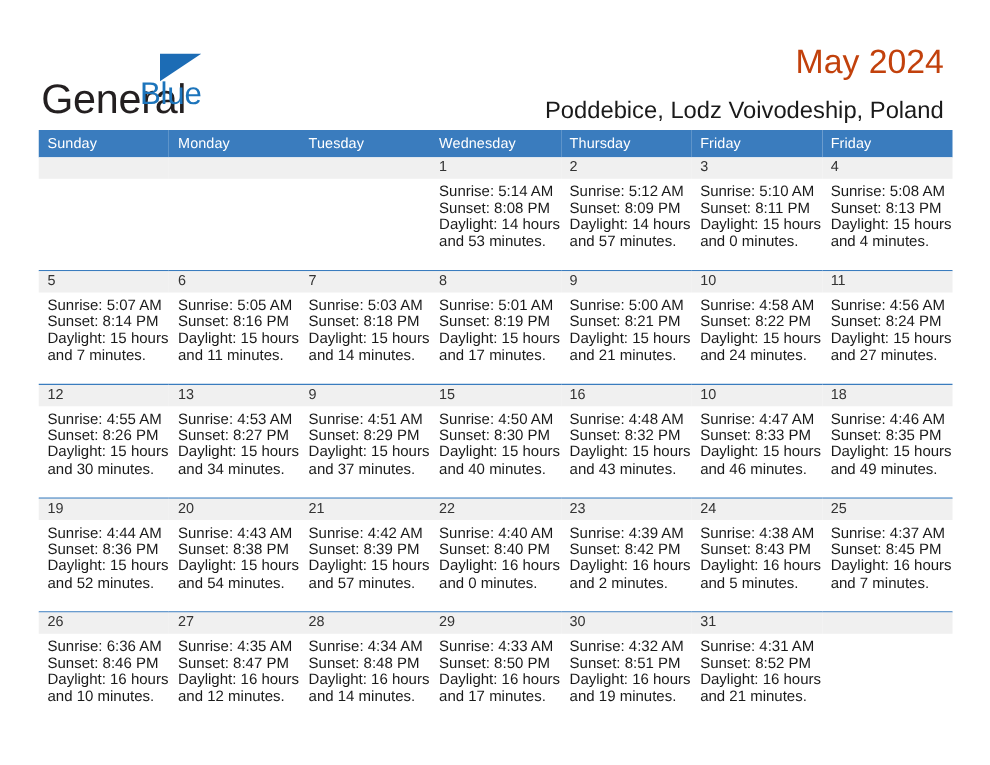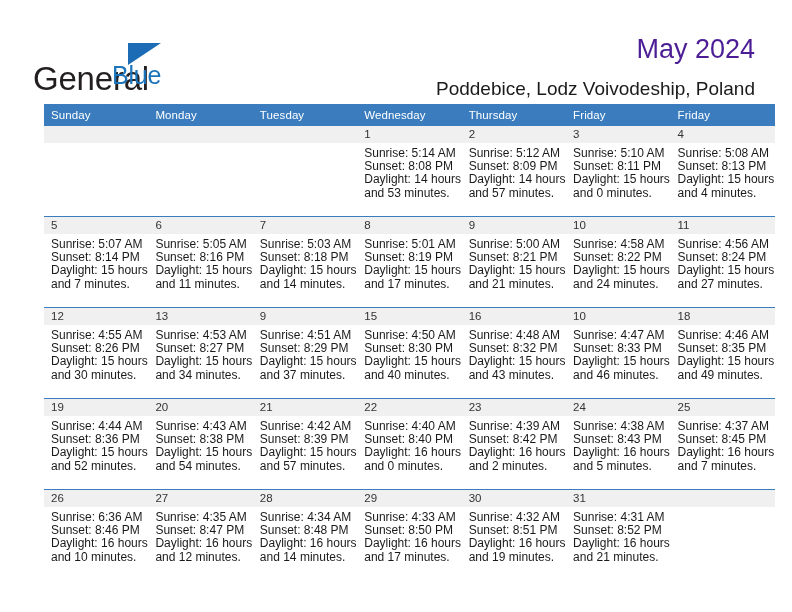--- a/index.html
+++ b/index.html
@@ -64,41 +64,40 @@
     height: 0;
     border-left: 33px solid #1c6cb5;
     border-bottom: 22px solid transparent;
     border-top: 0 solid transparent;
   }
   .title {
     position: absolute;
     right: 37px;
     top: 34px;
     font-size: 27px;
-    color: #4c1d95;
+    color: #c2410c;
     font-weight: normal;
     letter-spacing: 0px;
   }
   .subtitle {
     position: absolute;
     right: 37px;
     top: 78px;
     font-size: 19px;
     color: #1a1a1a;
     text-align: right;
     letter-spacing: 0px;
   }
 
   
   .calendar {
     position: absolute;
     left: 31px;
     top: 104px;
     width: 731px;
-    margin-left: 13px;
   }
   .cal-table {
     width: 731px;
     border-collapse: collapse;
     table-layout: fixed;
   }
   .cal-head th {
     background: #3a7cbe;
     color: #ffffff;
     font-size: 11.5px;

